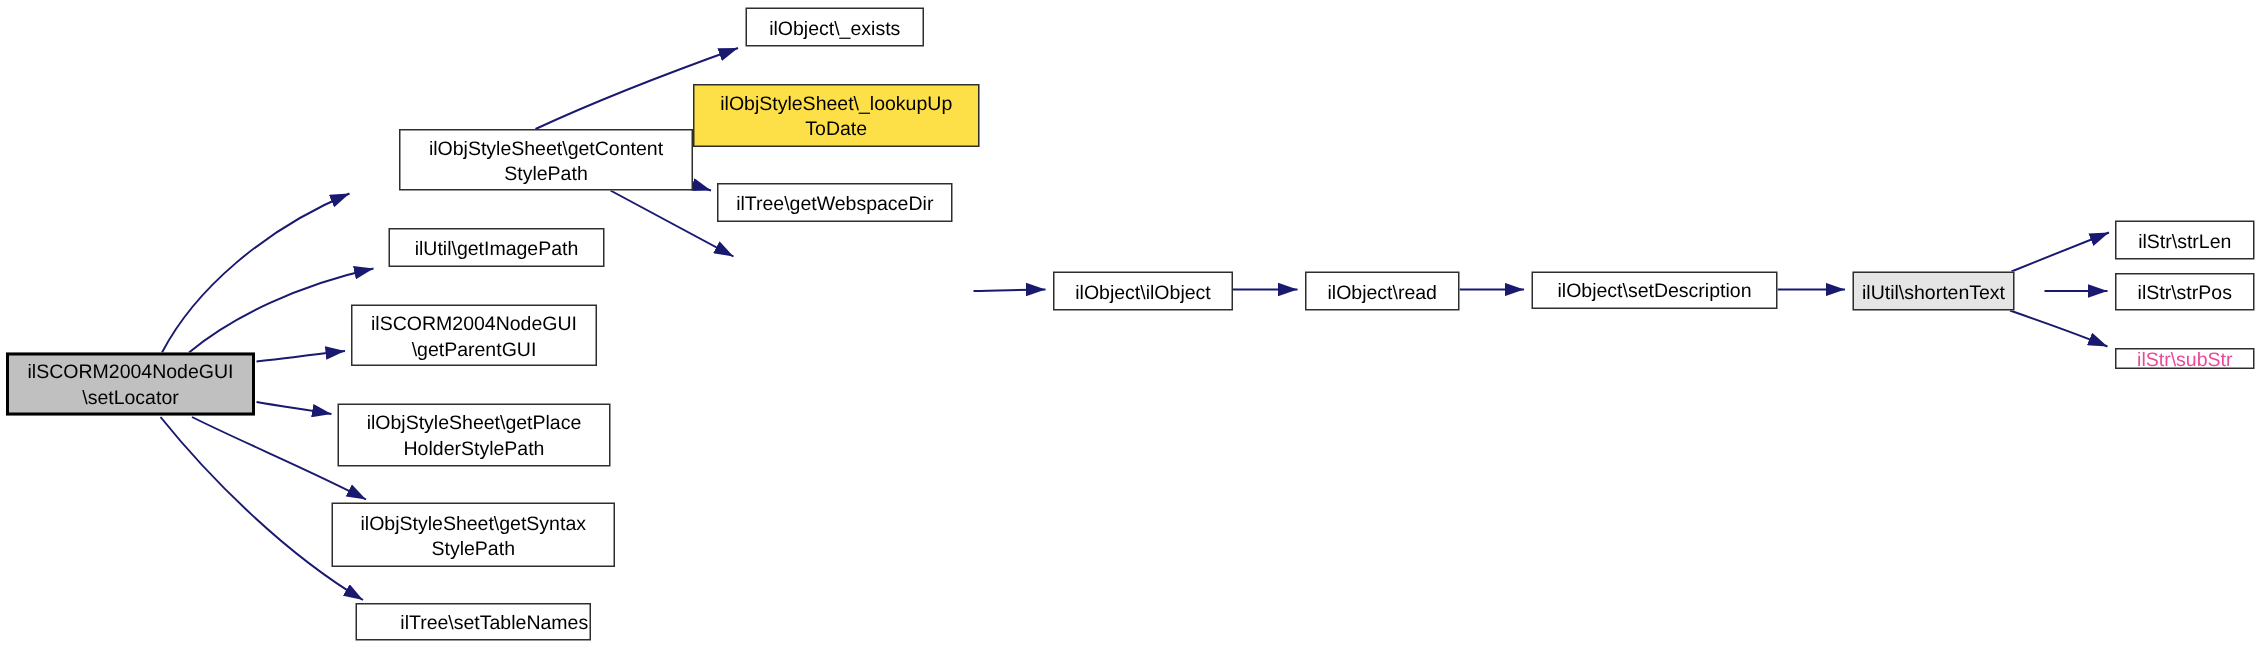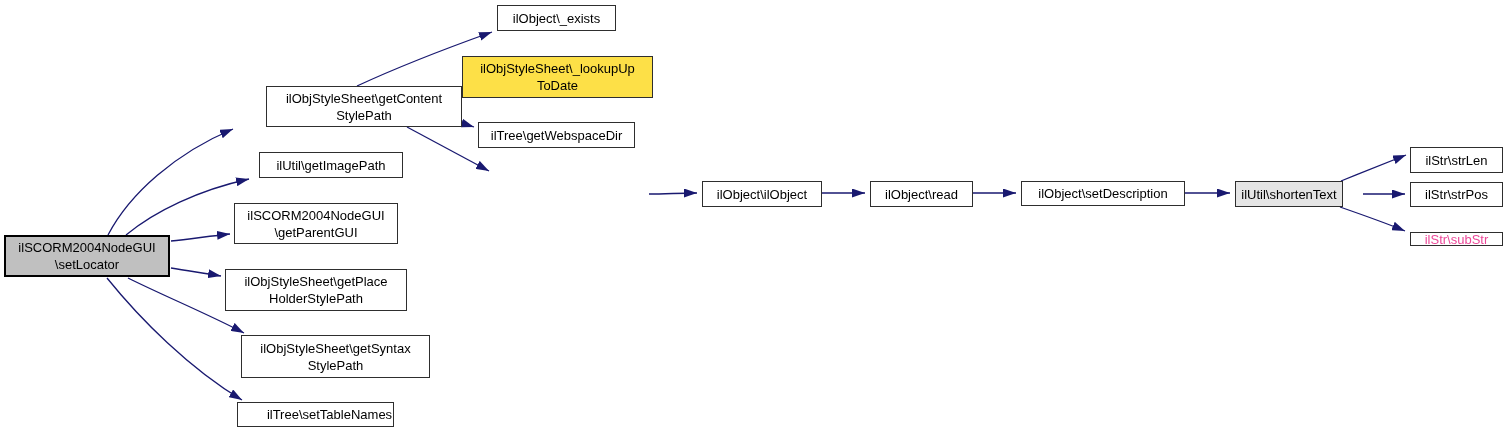--- a/index.html
+++ b/index.html
@@ -121,20 +121,20 @@
       <div>ilUtil\getImagePath</div>
     </div>
     <div class="node" title="ilSCORM2004NodeGUI\getParentGUI" style="left: 234px; top: 203px; width: 164px; height: 41px; background: rgb(255, 255, 255); border-color: rgb(46, 46, 46); color: rgb(0, 0, 0);">
       <div>ilSCORM2004NodeGUI</div>
       <div>\getParentGUI</div>
     </div>
     <div class="node" title="ilObjStyleSheet\getPlaceHolderStylePath" style="left: 225px; top: 269px; width: 182px; height: 42px; background: rgb(255, 255, 255); border-color: rgb(46, 46, 46); color: rgb(0, 0, 0);">
       <div>ilObjStyleSheet\getPlace</div>
       <div>HolderStylePath</div>
     </div>
-    <div class="node" title="ilObjStyleSheet\getSyntaxStylePath" style="left: 221px; top: 335px; width: 189px; height: 43px; background: rgb(255, 255, 255); border-color: rgb(46, 46, 46); color: rgb(0, 0, 0); margin-left: 20px;">
+    <div class="node" title="ilObjStyleSheet\getSyntaxStylePath" style="left: 221px; top: 335px; width: 189px; height: 43px; background: rgb(255, 255, 255); border-color: rgb(46, 46, 46); color: rgb(0, 0, 0);">
       <div>ilObjStyleSheet\getSyntax</div>
       <div>StylePath</div>
     </div>
     <div class="node" title="ilTree\setTableNames" style="left: 237px; top: 402px; width: 157px; height: 25px; background: rgb(255, 255, 255); border-color: rgb(46, 46, 46); color: rgb(0, 0, 0); padding-left: 28px;">
       <div>ilTree\setTableNames</div>
     </div>
   </div>
 
 </body></html>

